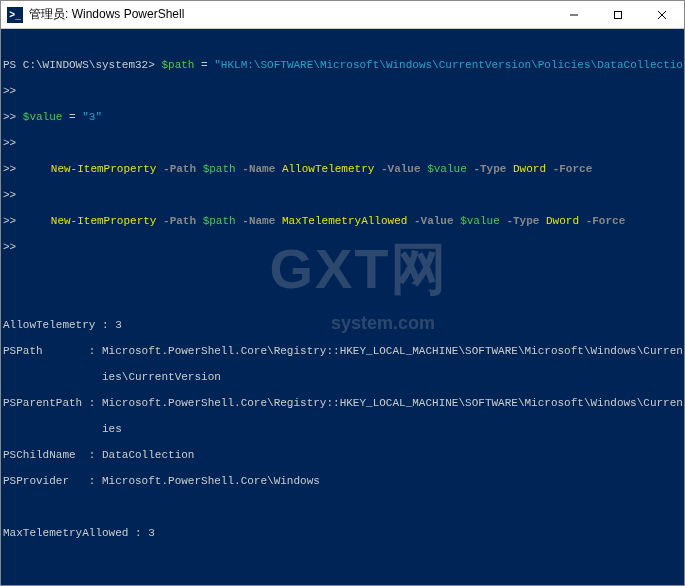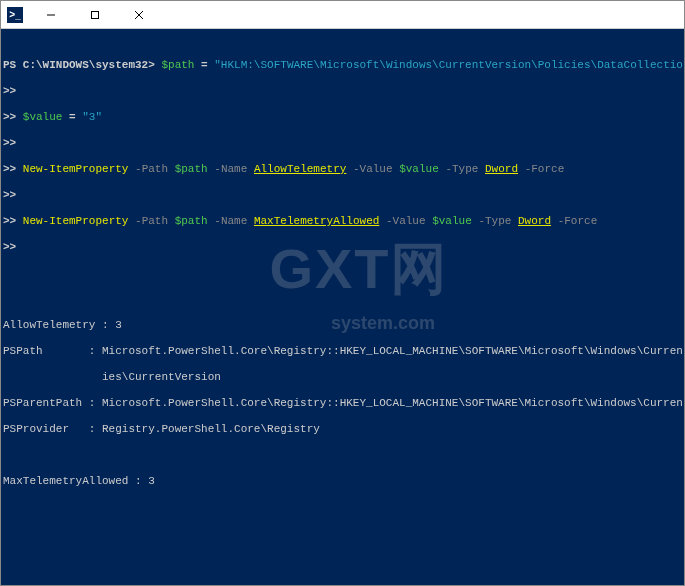--- a/index.html
+++ b/index.html
@@ -56,26 +56,26 @@
       flex: 1;
       background: #012456;
       color: #ccc;
       padding: 4px 2px;
       overflow: hidden;
       line-height: 13px;
       white-space: pre;
       position: relative;
     }
     .line { white-space: pre; }
-    .prompt { color: #ccc; font-weight: bold; }
+    .prompt { color: #ccc; }
     .var { color: #4ec94e; }
     .str { color: #2aa4c4; }
-    .cmd { color: #e6e600; }
-    .param { color: #888; }
-    .val { color: #e6e600; text-decoration: underline; }
+    .cmd { color: #e6e600; margin-left: 28px; }
+    .param { color: #888; font-weight: bold; }
+    .val { color: #e6e600; }
     .comment { color: #2aa4c4; }
     .out { color: #ccc; }
     .watermark {
       position: absolute;
       top: 46%;
       left: 50%;
       transform: translate(-50%, -50%);
       text-align: center;
       color: rgba(200,200,200,0.22);
       font-family: Arial, sans-serif;
@@ -94,20 +94,21 @@
       margin-left: 81px;
       margin-top: -6px;
     }
   </style>
 </head>
 <body>
 
 <div class="window">
   <div class="titlebar">
     <span class="icon">&gt;_</span>
+    <span class="title">管理员: Windows PowerShell</span>
     <div class="controls">
       <div class="ctrl">
           <svg viewBox="0 0 10 10">
             <line x1="1" y1="5" x2="9" y2="5" stroke="#000" stroke-width="1"></line>
           </svg>
         </div>
       <div class="ctrl">
           <svg viewBox="0 0 10 10">
             <rect x="1.5" y="1.5" width="7" height="7" fill="none" stroke="#000" stroke-width="1"></rect>
           </svg>
@@ -132,21 +133,23 @@
 <div class="line"><span class="prompt">&gt;&gt; </span><span class="cmd">New-ItemProperty</span><span id="l6r"> <span class="param">-Path</span> <span class="var">$path</span> <span class="param">-Name</span> <span class="val">AllowTelemetry</span> <span class="param">-Value</span> <span class="var">$value</span> <span class="param">-Type</span> <span class="val">Dword</span> <span class="param">-Force</span></span></div>
 <div class="line"><span class="prompt">&gt;&gt;</span></div>
 <div class="line"><span class="prompt">&gt;&gt; </span><span class="cmd">New-ItemProperty</span><span id="l8r"> <span class="param">-Path</span> <span class="var">$path</span> <span class="param">-Name</span> <span class="val">MaxTelemetryAllowed</span> <span class="param">-Value</span> <span class="var">$value</span> <span class="param">-Type</span> <span class="val">Dword</span> <span class="param">-Force</span></span></div>
 <div class="line"><span class="prompt">&gt;&gt;</span></div>
 <div class="line out"> </div>
 <div class="line out"> </div>
 <div class="line out">AllowTelemetry : 3</div>
 <div class="line out">PSPath       : Microsoft.PowerShell.Core\Registry::HKEY_LOCAL_MACHINE\SOFTWARE\Microsoft\Windows\CurrentVersion\Polic</div>
 <div class="line out">               ies\CurrentVersion</div>
 <div class="line out">PSParentPath : Microsoft.PowerShell.Core\Registry::HKEY_LOCAL_MACHINE\SOFTWARE\Microsoft\Windows\CurrentVersion\Polic</div>
-<div class="line out">PSProvider   : Registry.PowerShell.Core\Registry</div>
+<div class="line out">               ies</div>
+<div class="line out">PSChildName  : DataCollection</div>
+<div class="line out">PSProvider   : Microsoft.PowerShell.Core\Windows</div>
 <div class="line out"> </div>
 <div class="line out">MaxTelemetryAllowed : 3</div>
 
 
 
 
 
 
 
 

